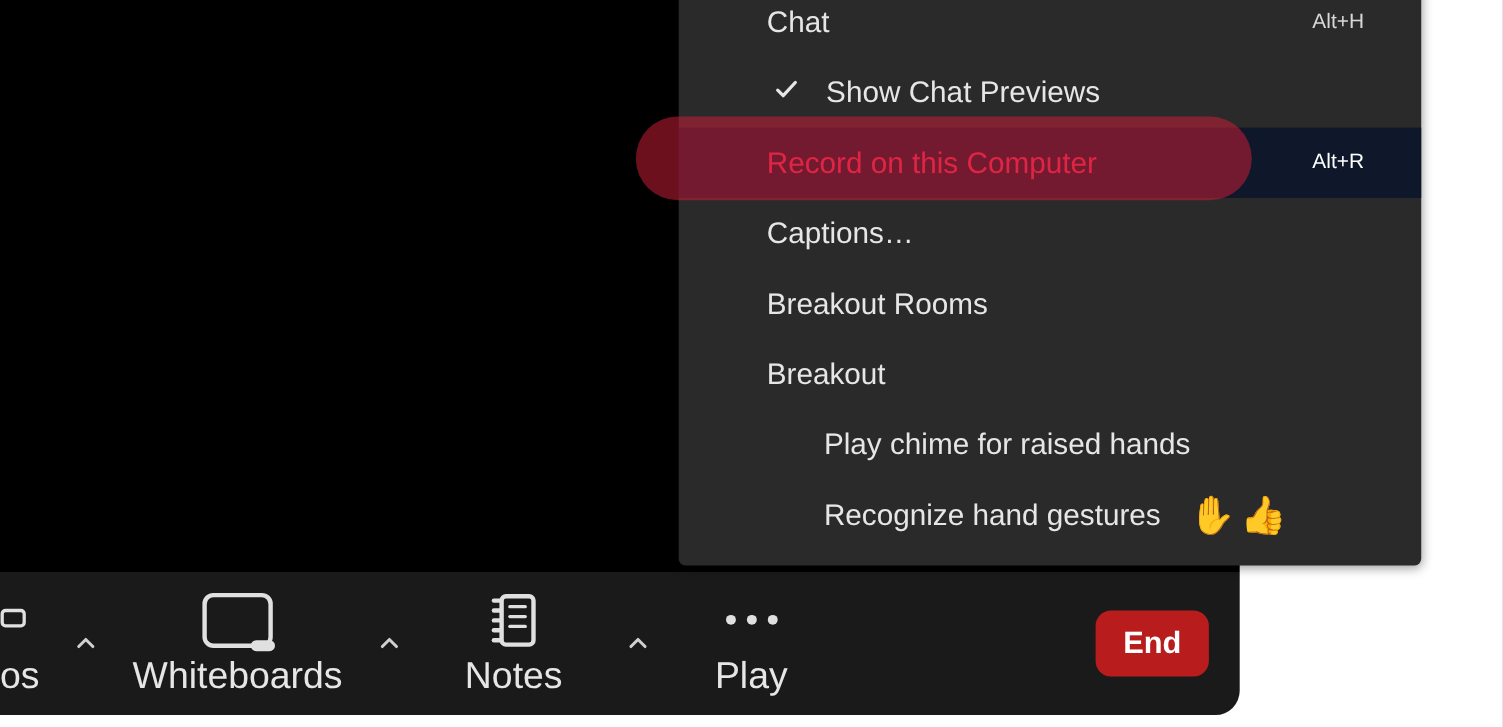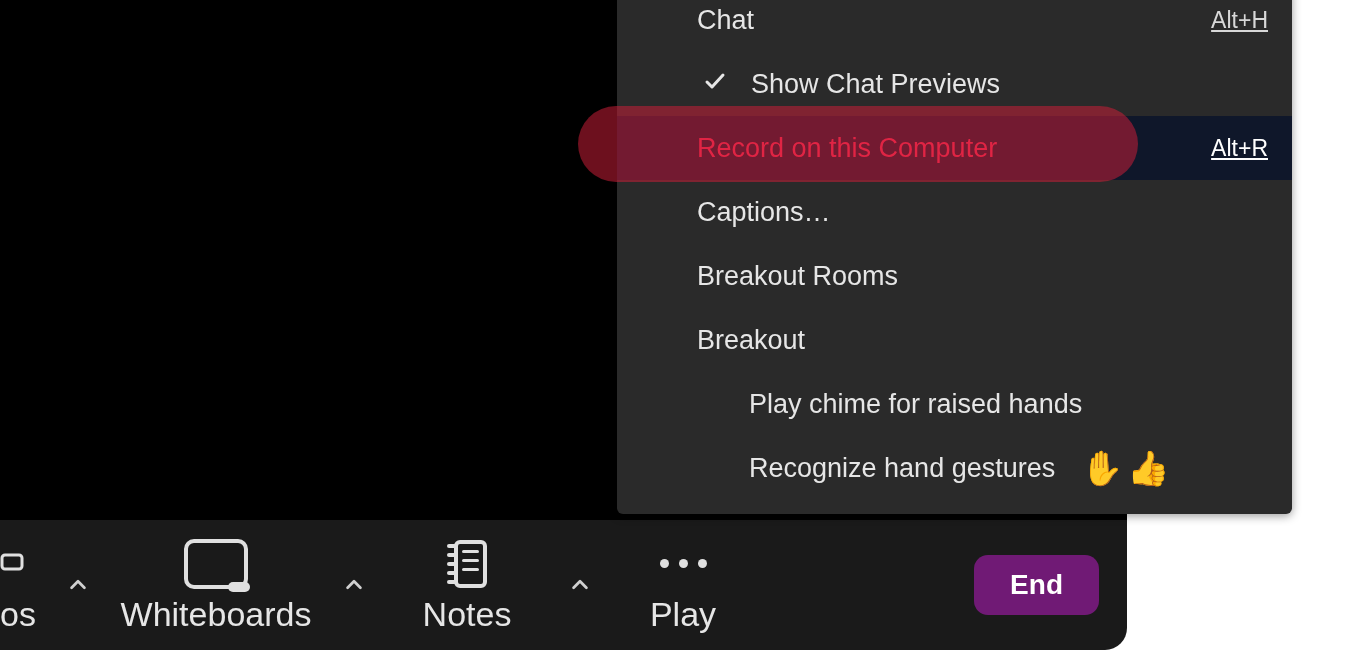--- a/index.html
+++ b/index.html
@@ -6,30 +6,30 @@
   .stage{position:relative;width:1366px;height:661px;background:#fff;}
   
   .video-area{position:absolute;left:0;top:0;width:1127px;height:520px;background:#000;}
   
   .toolbar{position:absolute;left:0;top:520px;width:1127px;height:130px;background:#1a1a1a;border-bottom-right-radius:22px;display:flex;align-items:center;}
   .tool-group{display:flex;flex-direction:column;align-items:center;justify-content:flex-start;color:#e6e6e6;font-size:25px;}
   .tool-icon{height:55px;display:flex;align-items:center;justify-content:center;}
   .tool-label{margin-top:4px;color:#e6e6e6;font-size:34px;}
   .chevron{display:flex;align-items:center;justify-content:center;color:#d0d0d0;width:56px;}
   .chevron svg{width:22px;height:22px;}
-  .btn-end{position:absolute;right:28px;top:50%;transform:translateY(-50%);background:#701a75;color:#fff;font-weight:700;font-size:28px;padding:14px 36px;border-radius:14px;border:none;}
+  .btn-end{position:absolute;right:28px;top:50%;transform:translateY(-50%);background:#b91c1c;color:#fff;font-weight:700;font-size:28px;padding:14px 25px;border-radius:14px;border:none;}
   
   .partial-item{width:50px;display:flex;flex-direction:column;align-items:flex-start;color:#e6e6e6;font-size:25px;}
   .partial-icon svg{width:24px;height:24px;}
   
   .menu{position:absolute;left:617px;top:-12px;width:675px;background:#2a2a2a;border-radius:0 0 6px 6px;padding-bottom:14px;box-shadow:0 2px 10px rgba(0,0,0,.4);}
   .menu-item{display:flex;align-items:center;height:64px;color:#e6e6e6;font-size:27px;position:relative;}
   .menu-item .lbl{padding-left:80px;}
   .menu-item.indent .lbl{padding-left:132px;}
-  .menu-item .shortcut{margin-left:auto;padding-right:24px;color:#d8d8d8;font-size:23px;text-decoration:underline;}
+  .menu-item .shortcut{margin-left:auto;padding-right:52px;color:#d8d8d8;font-size:19px;}
   .menu-item .check{position:absolute;left:86px;color:#e6e6e6;}
   .menu-item.withcheck .lbl{padding-left:134px;}
   .menu-item.hovered{background:#0f172a;}
   .menu-item.hovered .shortcut{color:#fff;}
   
   .red-pill{position:absolute;left:578px;top:106px;width:560px;height:76px;background:rgba(198,30,55,.55);border-radius:40px;z-index:5;pointer-events:none;}
   .red-text{color:#ff2d55;}
   .emojis{margin-left:26px;font-size:34px;letter-spacing:4px;}
   
   .icon-whiteboard{width:56px;height:42px;border:4px solid #e0e0e0;border-radius:10px;position:relative;}

